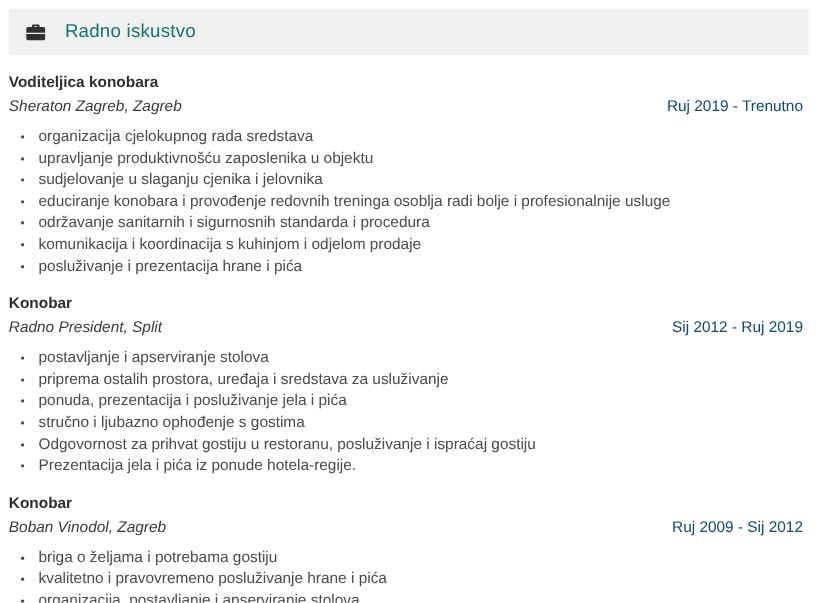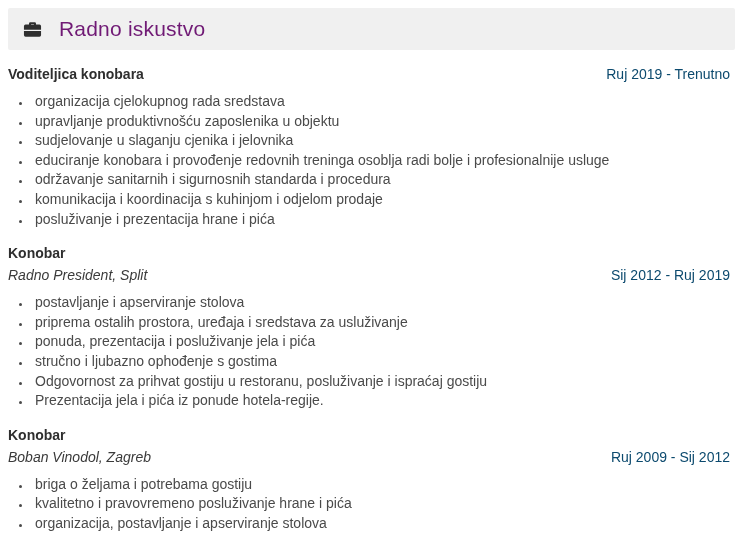--- a/index.html
+++ b/index.html
@@ -17,22 +17,22 @@
     height: 42px;
     background: #f0f0f0;
     border-radius: 2px;
     display: flex;
     align-items: center;
     padding-left: 15px;
     gap: 17px;
   }
   .section-header .icon { display: flex; align-items: center; }
   .section-title {
-    font-size: 21px;
-    color: #701a75;
+    font-size: 17px;
+    color: #0f766e;
     letter-spacing: 0.2px;
   }
   .entries { padding: 0 22px 0 8px; }
   .entry { margin-top: 16px; }
   .entry-header {
     display: flex;
     justify-content: space-between;
     align-items: flex-end;
   }
   .job-title {
@@ -81,20 +81,21 @@
     </span>
     <span class="section-title">Radno iskustvo</span>
   </div>
 
   <div class="entries">
 
     <section class="entry">
       <div class="entry-header">
         <div class="entry-left">
           <div class="job-title">Voditeljica konobara</div>
+          <div class="company">Sheraton Zagreb, Zagreb</div>
         </div>
         <div class="dates">Ruj 2019 - Trenutno</div>
       </div>
       <ul class="bullets">
         <li>organizacija cjelokupnog rada sredstava</li>
         <li>upravljanje produktivnošću zaposlenika u objektu</li>
         <li>sudjelovanje u slaganju cjenika i jelovnika</li>
         <li>educiranje konobara i provođenje redovnih treninga osoblja radi bolje i profesionalnije usluge</li>
         <li>održavanje sanitarnih i sigurnosnih standarda i procedura</li>
         <li>komunikacija i koordinacija s kuhinjom i odjelom prodaje</li>

